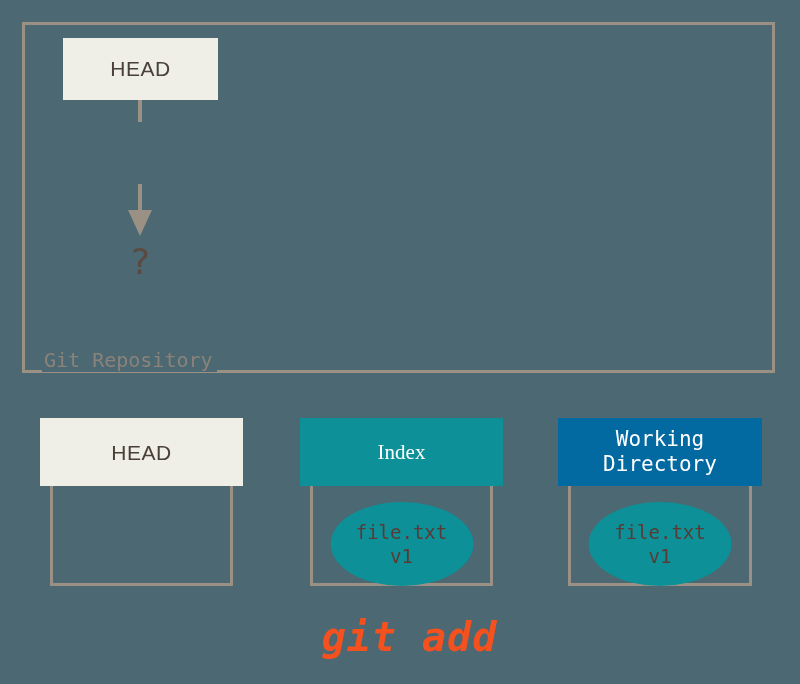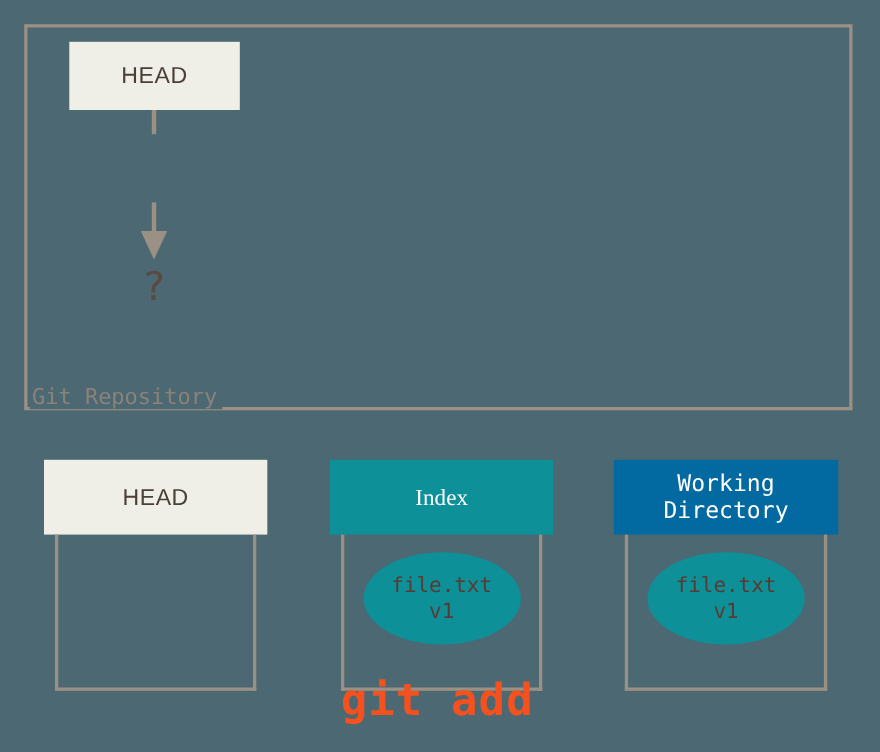--- a/index.html
+++ b/index.html
@@ -24,21 +24,21 @@
     position: absolute;
     left: 22px;
     top: 22px;
     width: 753px;
     height: 351px;
     border: 3px solid #9a9083;
     box-sizing: border-box;
   }
   .repo-label {
     position: absolute;
-    left: 27px;
+    left: 42px;
     top: 348px;
     font-family: "DejaVu Sans Mono", "Liberation Mono", monospace;
     font-size: 20px;
     color: #8b8379;
     letter-spacing: 0px;
     background: #4b6873;
     padding: 0 4px 0 2px;
     line-height: 24px;
     white-space: nowrap;
     text-align: center;
@@ -135,21 +135,21 @@
     font-family: "DejaVu Sans Mono", "Liberation Mono", monospace;
     font-size: 21px;
     line-height: 25px;
     white-space: pre-line;
   }
   .area-body {
     position: absolute;
     top: 68px;
     left: 10px;
     right: 10px;
-    height: 142px;
+    height: 100px;
     border-left: 3px solid #9a9083;
     border-right: 3px solid #9a9083;
     border-bottom: 3px solid #9a9083;
     box-sizing: border-box;
   }
 
   #area-head   { left: 40px;  width: 203px; }
   #area-index  { left: 300px; width: 203px; }
   #area-wd     { left: 558px; width: 204px; }
 
@@ -187,30 +187,31 @@
     font-size: 19px;
     line-height: 24px;
     color: #5a3b34;
     text-align: center;
     white-space: pre-line;
   }
 
   
   .command-caption {
     position: absolute;
-    left: 296px;
+    left: 308px;
     top: 613px;
     width: 203px;
     text-align: center;
     font-family: "DejaVu Sans Mono", "Liberation Mono", monospace;
     font-weight: bold;
     font-size: 40px;
     color: #f4511e;
     letter-spacing: 1px;
     line-height: 48px;
+    font-style: italic;
   }
 </style>
 </head>
 <body>
 
 <div id="stage">
 
   <div class="repo-frame"></div>
   <div class="repo-label">Git Repository</div>
 

